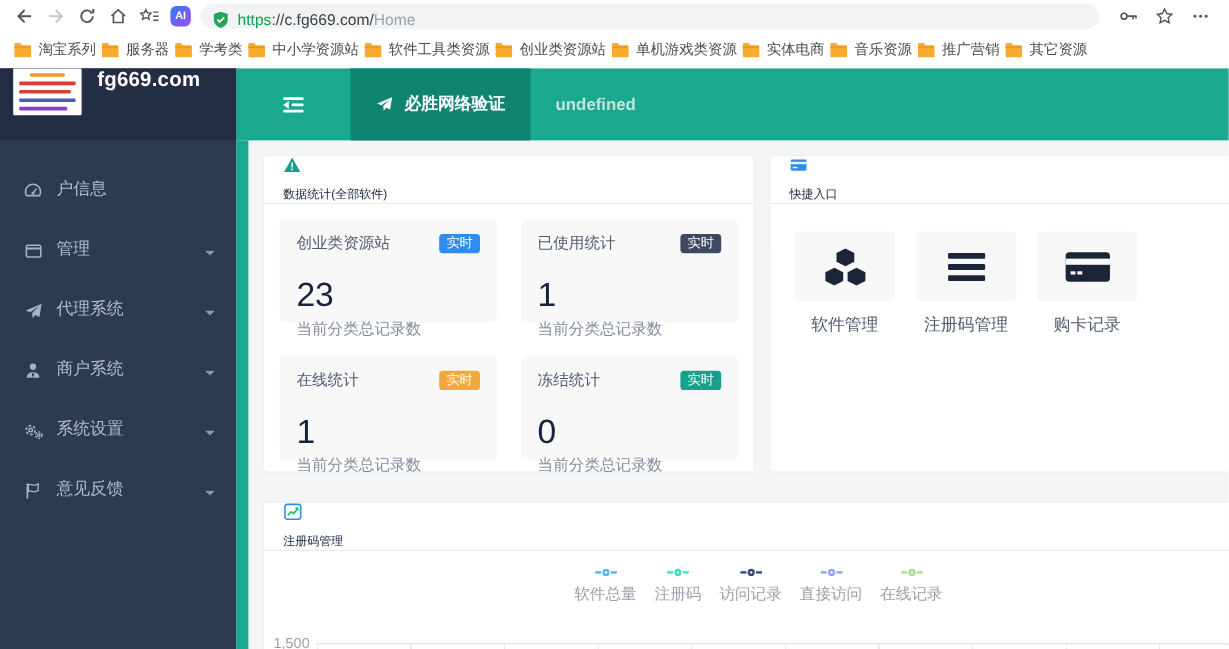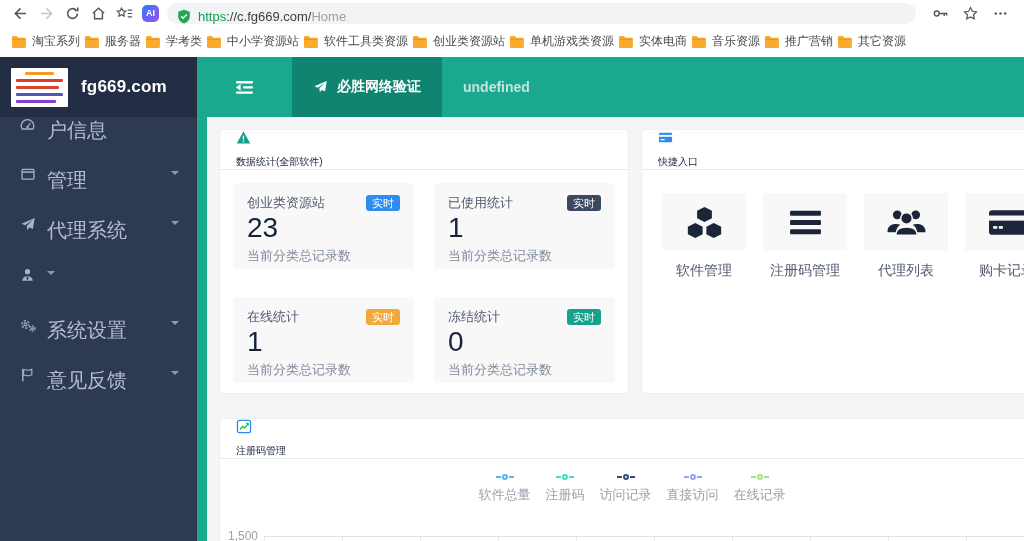--- a/index.html
+++ b/index.html
@@ -21,33 +21,33 @@
   .tb-right { display:flex; align-items:center; gap:6px; padding:0 4px 0 10px; color:#54575c; }
 
   .bookmarks { height:31px; display:flex; align-items:center; gap:4px; padding:0 11px; background:#fff;
     font-size:12px; color:#484b50; white-space:nowrap; overflow:hidden; }
   .bm { display:flex; align-items:center; gap:6px; flex:none; }
 
   
   .page { height:484px; display:flex; background:#f4f5f7; }
 
   .sidebar { width:197px; flex:none; background:#2d3a52; display:flex; flex-direction:column; }
-  .side-header { height:60px; flex:none; background:#232e45; display:flex; align-items:center; padding:0 11px; }
+  .side-header { height:60px; flex:none; background:#232e45; display:flex; padding:0 11px; }
   .logo { width:57px; height:39px; background:#fff; border-radius:1px; padding:4px 5px; flex:none;
     display:flex; flex-direction:column; justify-content:space-between; }
   .logo i { display:block; height:3px; border-radius:1px; }
   .logo i.l1 { background:#f59b1e; margin:0 9px; }
   .logo i.l2 { background:#e03a2f; }
   .logo i.l3 { background:#d5452c; margin-right:4px; }
   .logo i.l4 { background:#4a5ab8; }
   .logo i.l5 { background:#8a3bd0; margin-right:7px; }
   .brand { color:#fff; font-size:17px; font-weight:bold; margin-left:13px; letter-spacing:.2px; }
 
   .menu { flex:1; }
-  .menu-item { height:50px; display:flex; align-items:flex-start; padding:0 18px; color:#b3bdcf; font-size:20px; cursor:pointer; }
+  .menu-item { height:50px; display:flex; align-items:flex-end; padding:0 18px; color:#b3bdcf; font-size:14px; cursor:pointer; }
   .mi-icon { width:19px; margin-right:10px; display:flex; justify-content:center; color:#a6b1c5; flex:none; }
   .mi-label { flex:1; }
   .caret { width:0; height:0; border:4px solid transparent; border-top-color:#8d98ad; margin-top:4px; flex:none; }
 
   .main { flex:1; min-width:0; display:flex; flex-direction:column; }
   .topnav { height:60px; flex:none; background:#1aa98e; display:flex; align-items:stretch; }
   .collapse-btn { width:95px; flex:none; display:flex; align-items:center; justify-content:center; color:#fff; cursor:pointer; }
   .tab { display:flex; align-items:center; gap:9px; padding:2px 21px; font-size:14px; font-weight:bold; color:#c2e5dc; cursor:pointer; }
   .tab.active { background:#0f8571; color:#fff; }
 
@@ -59,21 +59,21 @@
   .panel { background:#fff; border:1px solid #eef0f2; border-radius:4px; }
   .panel-header { height:40px; display:flex; align-items:flex-start; gap:10px; padding:0 16px;
     border-bottom:1px solid #e8eaec; font-size:10px; color:#17233d;flex-direction:column; }
   .panel-header svg { flex:none; }
 
   .stats-panel { width:410px; flex:none; height:265px; }
   .stats-body { padding:13px; display:grid; grid-template-columns:1fr 1fr; gap:28px 20px; }
   .stat-card { background:#f8f8f9; border-radius:4px; padding:11px 14px; height:86px; }
   .sc-top { display:flex; justify-content:space-between; align-items:center; font-size:13px; color:#515a6e; }
   .badge { font-size:11px; color:#fff; padding:2px 6px; border-radius:3px; line-height:1.1; }
-  .sc-value { font-size:28px; color:#17233d; line-height:1.1; margin-top:1px; }
+  .sc-value { font-size:28px; color:#17233d; line-height:1.1; margin-top:19px; }
   .sc-sub { font-size:13px; color:#828a9b; margin-top:3px; }
 
   .shortcuts-panel { width:432px; flex:none; height:265px; }
   .shortcuts-body { padding:23px 20px; display:flex; gap:17px; }
   .shortcut { width:84px; flex:none; text-align:center; cursor:pointer; }
   .shortcut-box { height:58px; background:#f8f8f9; border-radius:3px; display:flex; align-items:center;
     justify-content:center; color:#1c2438; margin-bottom:11px; }
   .shortcut-label { font-size:14px; color:#515a6e; white-space:nowrap; }
 
   .chart-panel { margin-top:24px; width:826px; height:280px; }
@@ -283,20 +283,21 @@
         <span class="caret"></span>
       </div>
       <div class="menu-item">
         <span class="mi-icon">
           <svg width="15" height="16" viewBox="0 0 16 16" fill="currentColor">
               <circle cx="8" cy="4.4" r="2.8"></circle>
               <path d="M2.4 14.2c0-3.1 2.1-5 5.6-5s5.6 1.9 5.6 5z"></path>
               <path d="M8 9.4l-1.1 1.9L8 14l1.1-2.7z" fill="#2d3a52"></path>
             </svg>
         </span>
+        <span class="mi-label">商户系统</span>
         <span class="caret"></span>
       </div>
       <div class="menu-item">
         <span class="mi-icon">
           <svg width="18" height="16" viewBox="0 0 18 16" fill="none" stroke="currentColor">
               <circle cx="6.5" cy="7.4" r="3.7" stroke-width="1.3" stroke-dasharray="2.3 1.5"></circle>
               <circle cx="6.5" cy="7.4" r="1.5" stroke-width="1.2"></circle>
               <circle cx="13.3" cy="11.6" r="2.7" stroke-width="1.2" stroke-dasharray="1.8 1.2"></circle>
               <circle cx="13.3" cy="11.6" r="1" stroke-width="1.1"></circle>
             </svg>
@@ -414,33 +415,20 @@
                     <svg width="35" height="31" viewBox="0 0 34 30" fill="currentColor">
                       <rect x="2" y="3.6" width="30" height="4.8" rx="1"></rect>
                       <rect x="2" y="12.6" width="30" height="4.8" rx="1"></rect>
                       <rect x="2" y="21.6" width="30" height="4.8" rx="1"></rect>
                     </svg>
                   </div>
                 <div class="shortcut-label">注册码管理</div>
               </div>
               <div class="shortcut">
                 <div class="shortcut-box">
-                    <svg width="41" height="33" viewBox="0 0 40 32" fill="currentColor">
-                      <circle cx="11" cy="8.5" r="4.3"></circle>
-                      <circle cx="29" cy="8.5" r="4.3"></circle>
-                      <path d="M1.5 24.5c0-4.4 3.4-7 8.3-7 1.6 0 3 .3 4.2.8-2.4 1.5-3.8 3.7-4 6.2v1H1.5z"></path>
-                      <path d="M38.5 24.5c0-4.4-3.4-7-8.3-7-1.6 0-3 .3-4.2.8 2.4 1.5 3.8 3.7 4 6.2v1h8.5z"></path>
-                      <circle cx="20" cy="12" r="5.6" stroke="#f8f8f9" stroke-width="1.4"></circle>
-                      <path d="M9.5 28.5c0-5 4.2-8 10.5-8s10.5 3 10.5 8z" stroke="#f8f8f9" stroke-width="1.4"></path>
-                    </svg>
-                  </div>
-                <div class="shortcut-label">代理列表</div>
-              </div>
-              <div class="shortcut">
-                <div class="shortcut-box">
                     <svg width="39" height="31" viewBox="0 0 38 30">
                       <rect x="1" y="3" width="36" height="24" rx="3" fill="currentColor"></rect>
                       <rect x="1" y="8.2" width="36" height="5" fill="#f8f8f9"></rect>
                       <rect x="5" y="18.5" width="4" height="2.6" fill="#f8f8f9"></rect>
                       <rect x="10.5" y="18.5" width="4" height="2.6" fill="#f8f8f9"></rect>
                     </svg>
                   </div>
                 <div class="shortcut-label">购卡记录</div>
               </div>
             </div>

